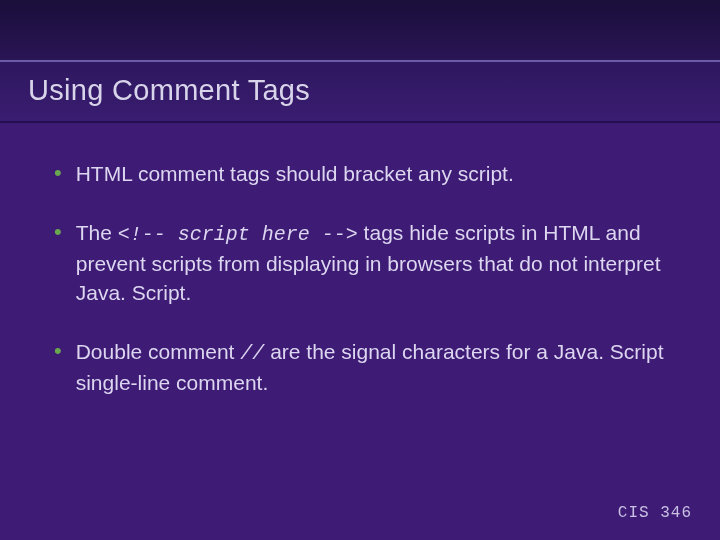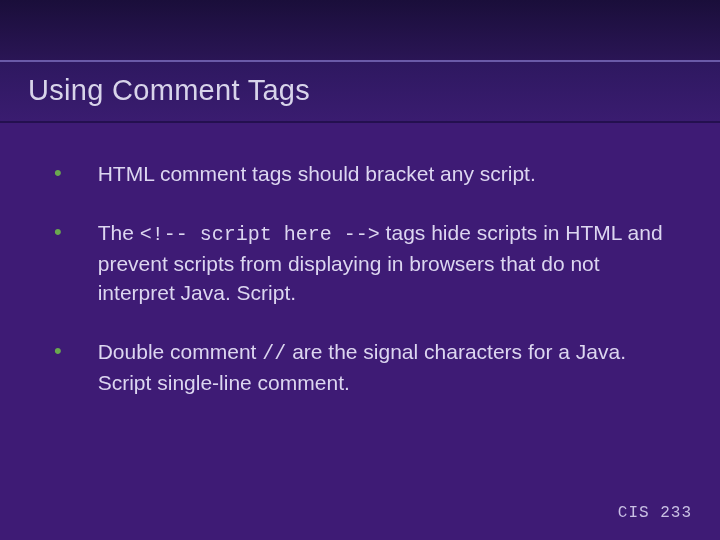--- a/index.html
+++ b/index.html
@@ -42,25 +42,25 @@
     font-size: 22px;
     line-height: 28px;
     margin-right: 14px;
     flex-shrink: 0;
   }
   .bullet-text {
     color: #dcd6f0;
     font-size: 21px;
     line-height: 29px;
     font-weight: 400;
-    margin-left: 22px;
   }
   .code {
     font-family: "Courier New", Courier, monospace;
     font-size: 20px;
+    font-style: italic;
   }
   .footer {
     position: absolute;
     bottom: 18px;
     right: 28px;
     color: #c9c0e4;
     font-family: "Courier New", Courier, monospace;
     font-size: 16px;
     letter-spacing: 1px;
   }
@@ -92,13 +92,13 @@
 
   <div class="bullet-item">
     <span class="bullet">•</span>
     <span class="bullet-text">
       <span>Double comment </span><span class="code">//</span><span> are the signal characters for a Java. Script single-line comment.</span>
     </span>
   </div>
 
 </div>
 
-<div class="footer">CIS 233</div>
+<div class="footer">CIS 346</div>
 
 </body></html>

